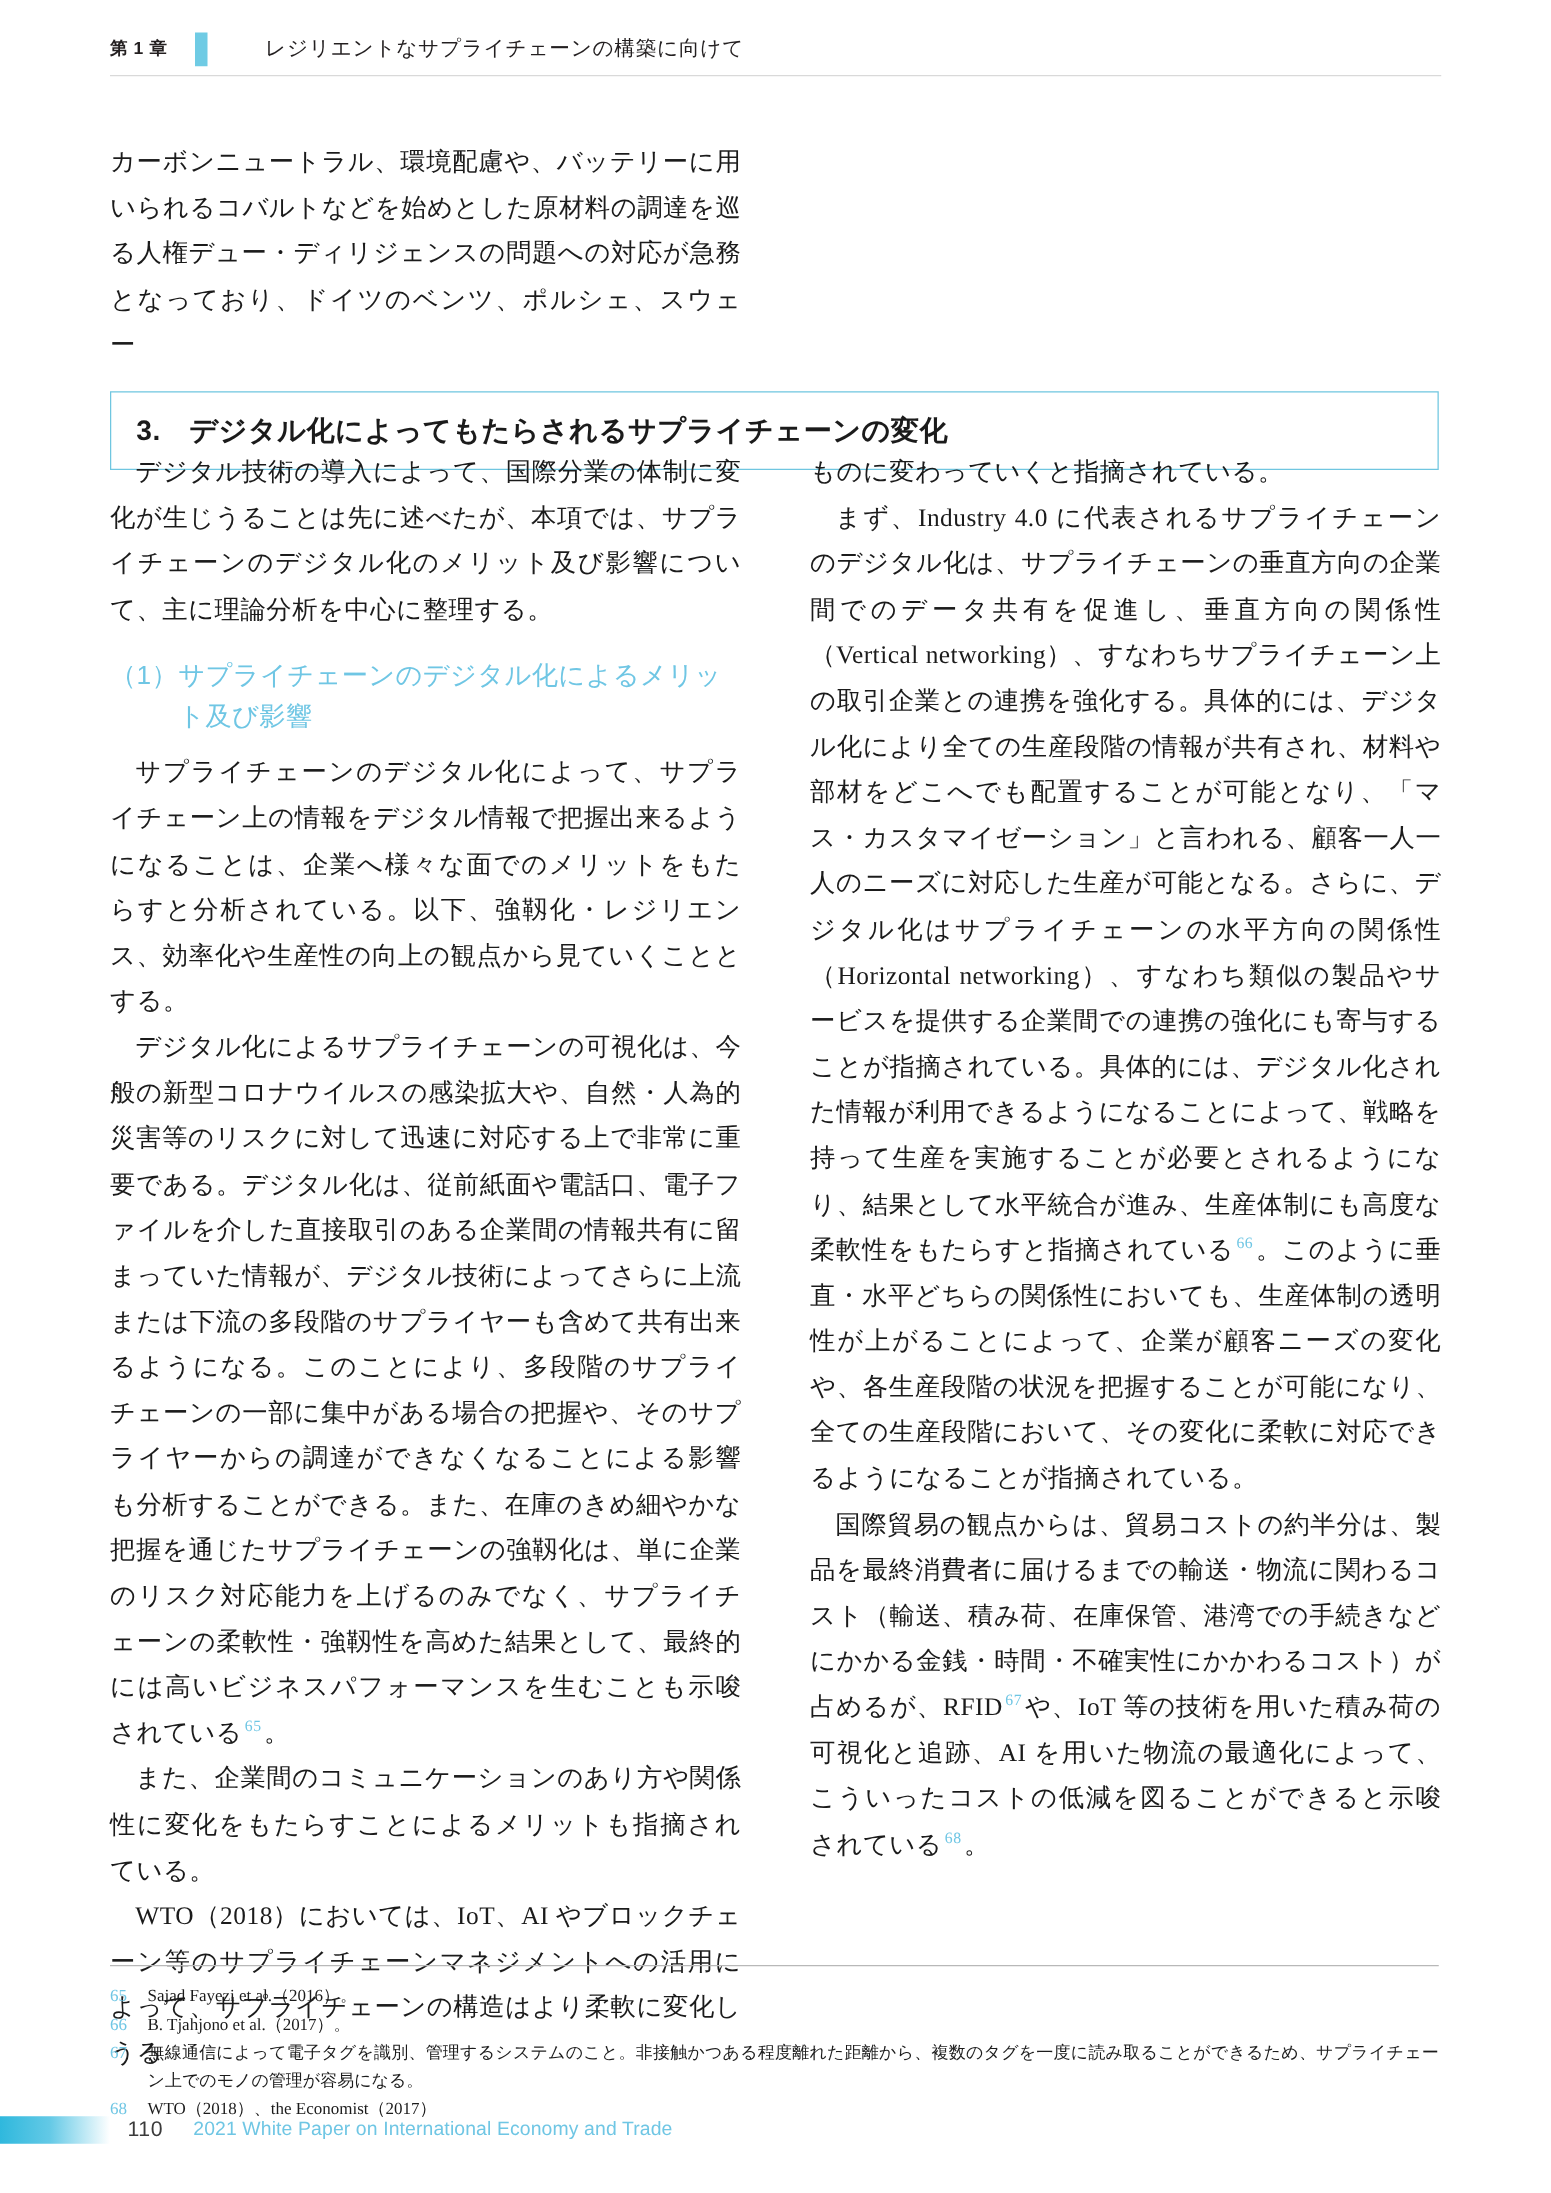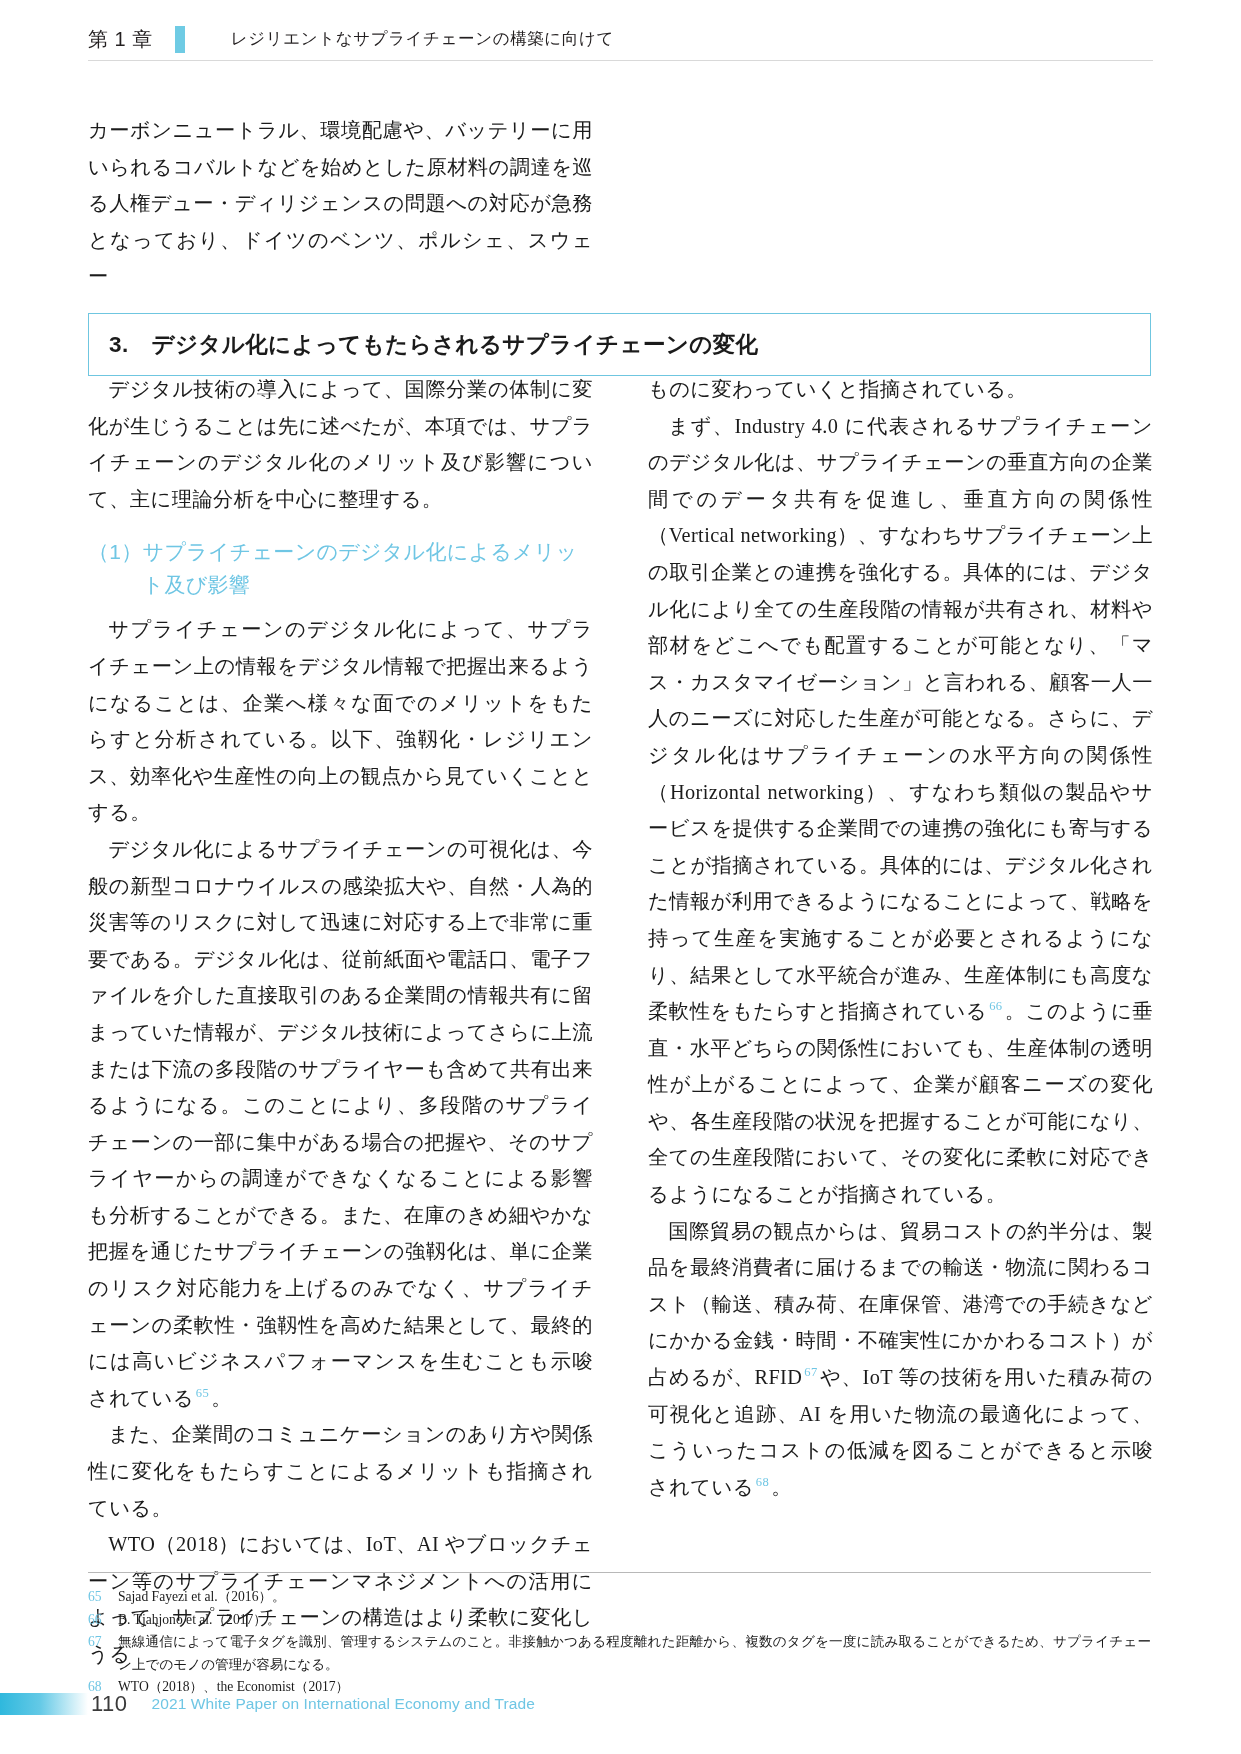--- a/index.html
+++ b/index.html
@@ -22,24 +22,25 @@
     position: absolute;
     top: 18px;
     left: 88px;
     right: 88px;
     height: 42px;
     display: flex;
     align-items: center;
   }
   .rh-chapter {
     font-family: "Liberation Sans", "DejaVu Sans", sans-serif;
-    font-size: 20px;
+    font-size: 14px;
     letter-spacing: 0.5px;
     color: #231f20;
     white-space: nowrap;
+    font-weight: bold;
   }
   .rh-bar {
     width: 10px;
     height: 27px;
     background: #6fcbe4;
     margin-left: 22px;
     margin-right: 22px;
     flex: none;
   }
   .rh-title {
@@ -104,21 +105,21 @@
     font-family: "Liberation Sans", "DejaVu Sans", sans-serif;
     font-size: 22.5px;
     font-weight: bold;
     letter-spacing: 0.4px;
     color: #1b1b1b;
     padding-left: 20px;
     white-space: nowrap;
   }
 
   
-  #block-main { top: 371px; }
+  #block-main { top: 360px; }
 
   
   .subhead {
     font-family: "Liberation Sans", "DejaVu Sans", sans-serif;
     font-size: 21px;
     line-height: 33px;
     color: #6fc6e4;
     letter-spacing: 0.3px;
     margin: 18px 0 10px 0;
     display: flex;
@@ -182,23 +183,23 @@
     align-items: center;
   }
   .footer-swatch {
     width: 88px;
     height: 22px;
     background: linear-gradient(to right, #2fb8dd 0%, #63c9e6 45%, #ffffff 100%);
     flex: none;
   }
   .footer-page {
     font-family: "Liberation Sans", "DejaVu Sans", sans-serif;
-    font-size: 22px;
+    font-size: 17px;
     color: #3a3a3a;
-    margin-left: 3px;
+    margin-left: 14px;
     letter-spacing: 0.5px;
   }
   .footer-title {
     font-family: "Liberation Sans", "DejaVu Sans", sans-serif;
     font-size: 15.5px;
     color: #6fc6e4;
     margin-left: 24px;
     letter-spacing: 0.1px;
   }
 </style>

